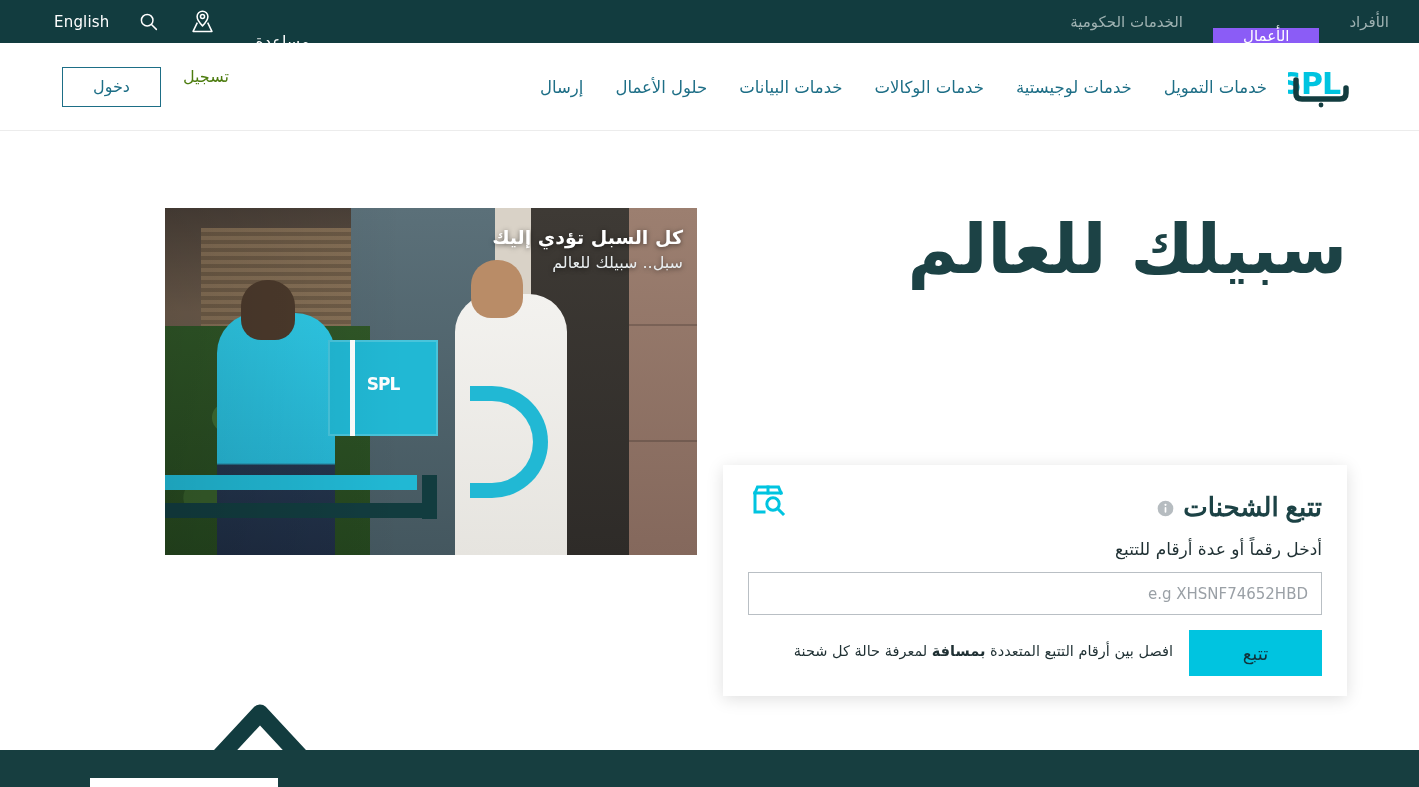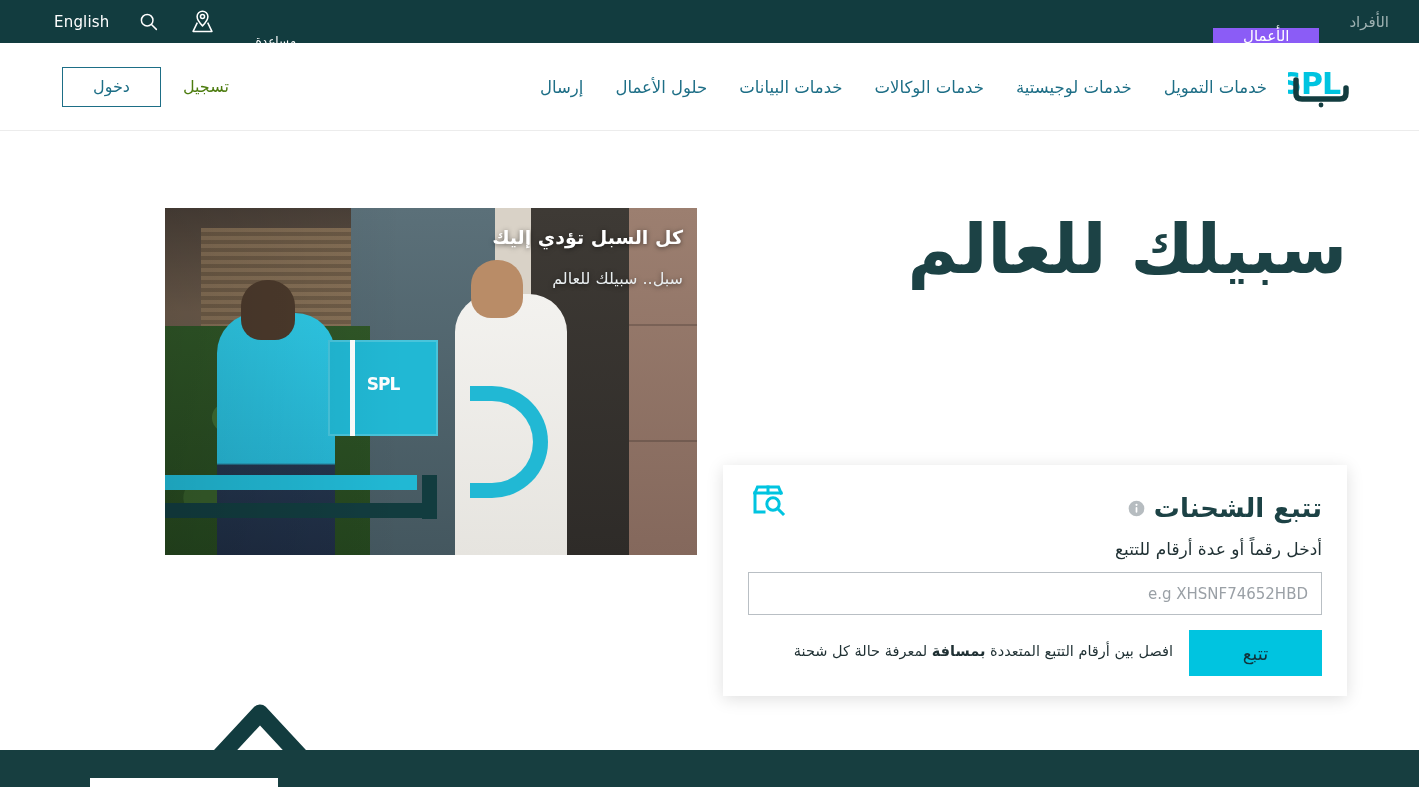--- a/index.html
+++ b/index.html
@@ -27,21 +27,21 @@
     color: #ffffff; font-size: 15px;
     letter-spacing: .2px; cursor: pointer;
     white-space: nowrap;
   }
   .ic-btn {
     width: 30px; height: 30px;
     display: flex; align-items: center; justify-content: center;
     cursor: pointer;
   }
   .help-link {
-    color: #ffffff; font-size: 12px;
+    color: #ffffff; font-size: 16px;
     cursor: pointer; white-space: nowrap;
     direction: rtl; margin-left: 14px; margin-top: 39px;
   }
   .topbar-spacer { flex: 1 1 auto; }
   .topbar-tabs { display: flex; align-items: stretch; direction: ltr; }
   .ttab {
     display: flex; align-items: center; justify-content: center;
     padding: 0 30px; font-size: 15px;
     color: #b8c6c6; cursor: pointer;
     white-space: nowrap; letter-spacing: .2px;
@@ -69,21 +69,21 @@
     gap: 28px;
   }
   .nav-link {
     color: #1d6e86; font-size: 16.5px;
     cursor: pointer; white-space: nowrap;
     padding: 6px 2px;
   }
   .nav-right {
     position: absolute; left: 62px; top: 50%;
     transform: translateY(-50%);
-    display: flex; flex-direction: row-reverse; align-items: center;
+    display: flex; flex-direction: row-reverse; align-items: flex-start;
     gap: 22px;
   }
   .btn-login {
     border: 1.6px solid #1d6e86;
     color: #1d6e86; background: #ffffff;
     font-size: 16px; padding: 11px 30px;
     cursor: pointer; font-family: inherit;
     line-height: 1;
   }
   .btn-register {
@@ -146,21 +146,21 @@
   .ph-tint       { position:absolute; inset:0; background:linear-gradient(90deg,rgba(0,0,0,.12),rgba(0,0,0,0) 45%); }
   .photo-cap {
     position: absolute; right: 14px; top: 18px;
     text-align: right; direction: rtl; z-index: 6;
   }
   .photo-cap-1 {
     color: #ffffff; font-size: 19px; font-weight: bold;
     text-shadow: 0 1px 5px rgba(0,0,0,.55); line-height: 1.25;
   }
   .photo-cap-2 {
-    color: #e9eef0; font-size: 16px; margin-top: 19px;
+    color: #e9eef0; font-size: 16px; margin-top: 3px;
     text-shadow: 0 1px 5px rgba(0,0,0,.55); line-height: 1.25;
   }
 
   .hero-title {
     position: absolute; right: 72px; top: 80px;
     width: 700px; text-align: right;
     color: #1c4245; font-size: 69px; font-weight: bold;
     line-height: 1.12; letter-spacing: -1px;
   }
   .hero-sub {
@@ -176,21 +176,21 @@
     background: #ffffff;
     box-shadow: 0 3px 16px rgba(0,0,0,.13);
     direction: rtl;
   }
   .track-icon {
     position: absolute; left: 26px; top: 17px;
     width: 38px; height: 38px;
   }
   .track-head {
     position: absolute; right: 25px; top: 30px;
-    display: flex; flex-direction: row; align-items: center; gap: 9px;
+    display: flex; flex-direction: row; align-items: center; gap: 9px; font-family: Liberation Serif, serif;
   }
   .track-title { color: #1c4245; font-size: 26px; font-weight: bold; line-height: 1; }
   .info-icon { width: 17px; height: 17px; display: block; }
   .track-label {
     position: absolute; right: 25px; top: 74px;
     color: #1f3033; font-size: 17px;
   }
   .track-input {
     position: absolute; right: 25px; top: 107px;
     width: 574px; height: 43px;
@@ -248,20 +248,21 @@
         <path d="M7.6 14.2 3.2 23.3h19.6l-4.4-9.1"></path>
       </svg>
     </span>
 
     <span class="help-link">مساعدة</span>
   </div>
 
   <div class="topbar-spacer"></div>
 
   <div class="topbar-tabs">
+    <div class="ttab ghost">الخدمات الحكومية</div>
     <div class="ttab active">الأعمال</div>
     <div class="ttab ghost">الأفراد</div>
   </div>
 </div>
 
 <div class="nav">
 
   <div class="nav-logo">
     <svg width="96" height="46" viewBox="0 0 96 46">
       <text x="52" y="30" font-family="DejaVu Sans, sans-serif" font-size="30" font-weight="bold" fill="#00c4e0" letter-spacing="-1">SPL</text>

